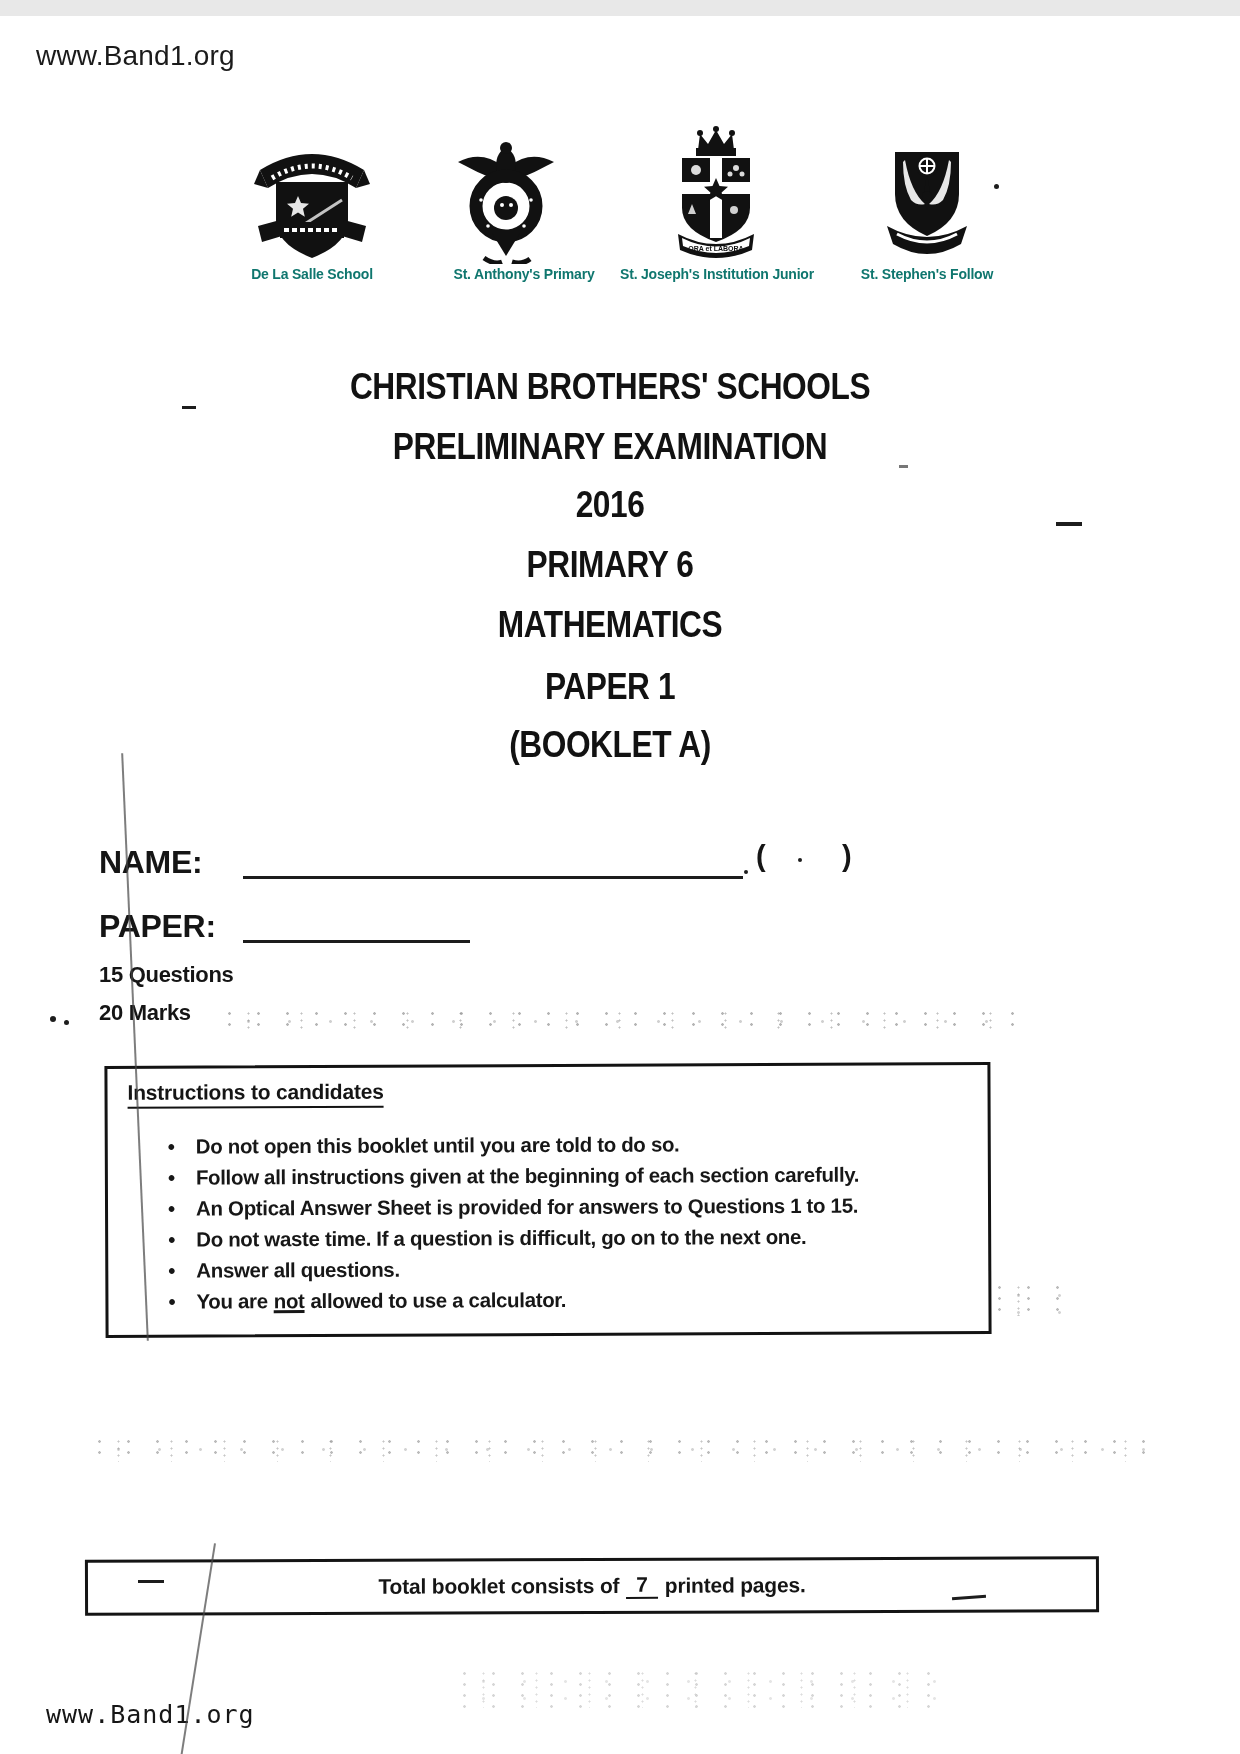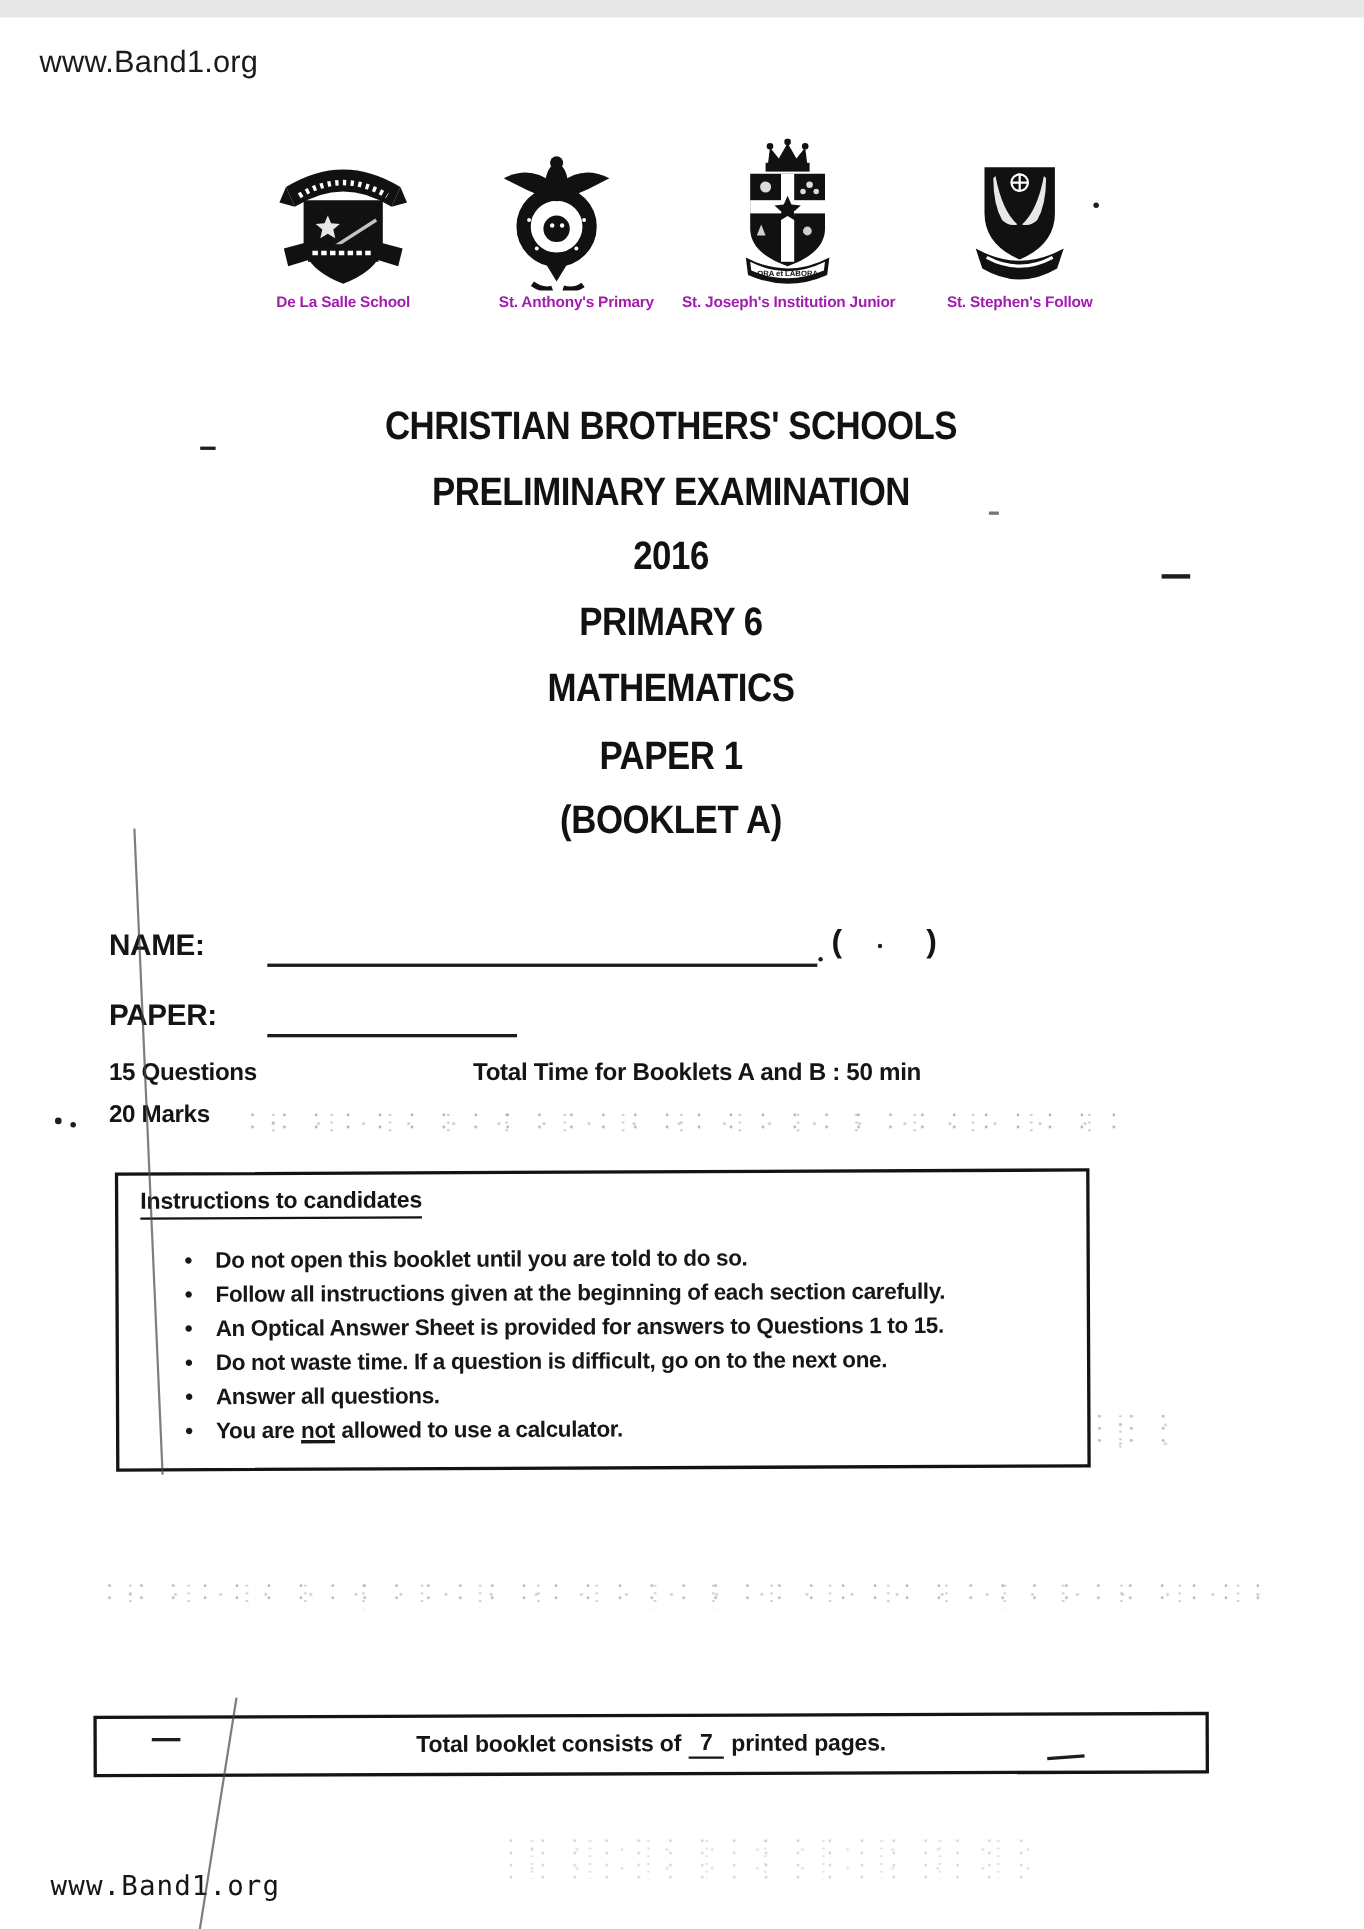--- a/index.html
+++ b/index.html
@@ -7,29 +7,29 @@
         font-family:"Liberation Sans",sans-serif;color:#151515;margin:16px auto;}
 
   
   .wm-top{position:absolute;left:36px;top:24px;font-size:28px;color:#1b1b1b;letter-spacing:.2px;}
   .wm-bottom{position:absolute;left:46px;top:1684px;font-size:25px;color:#161616;
              font-family:"DejaVu Sans Mono",monospace;letter-spacing:1px;}
 
   
   .crest{position:absolute;}
   .school-label{position:absolute;top:250px;transform:translateX(-50%);white-space:nowrap;
-                font-size:14px;font-weight:700;letter-spacing:-.2px;color:#a21caf;}
+                font-size:14px;font-weight:700;letter-spacing:-.2px;color:#0f766e;}
 
   
   .titleblock{position:absolute;left:280px;top:0;width:660px;}
   .tline{position:absolute;width:100%;text-align:center;font-weight:700;font-size:36px;
          letter-spacing:-.5px;transform:scaleX(.88);transform-origin:center;color:#121212;}
 
   
-  .lbl{position:absolute;font-size:27px;font-weight:700;letter-spacing:-.3px;}
+  .lbl{position:absolute;font-size:32px;font-weight:700;letter-spacing:-.3px;}
   .fill-line{position:absolute;border-bottom:3px solid #1c1c1c;height:28px;}
   .paren{position:absolute;font-size:29px;font-weight:700;}
 
   .sumtext{position:absolute;font-size:22px;font-weight:700;letter-spacing:-.3px;}
 
   
   .instr-box{position:absolute;left:105px;top:1048px;width:880px;height:266px;
              border:3px solid #131313;transform:rotate(-.25deg);}
   .instr-head{position:absolute;left:20px;top:12px;font-size:21px;font-weight:700;
               border-bottom:2.5px solid #131313;padding-bottom:2px;letter-spacing:-.2px;}
@@ -153,21 +153,20 @@
   <span class="lbl" style="left:99px;top:828px">NAME:</span>
   <div class="fill-line" style="left:243px;top:832px;width:500px"></div>
   <span class="paren" style="left:756px;top:824px">(</span>
   <span class="paren" style="left:842px;top:824px">)</span>
 
   <span class="lbl" style="left:99px;top:892px">PAPER:</span>
   <div class="fill-line" style="left:243px;top:896px;width:227px"></div>
 
   <span class="sumtext" style="left:99px;top:946px">15 Questions</span>
   <span class="sumtext" style="left:99px;top:984px">20 Marks</span>
-  <span class="sumtext" style="left:430px;top:946px">Total Time for Booklets A and B : 50 min</span>
 
   <div class="instr-box">
     <div class="instr-head">Instructions to candidates</div>
     <ul class="instr-list">
       <li>Do not open this booklet until you are told to do so.</li>
       <li>Follow all instructions given at the beginning of each section carefully.</li>
       <li>An Optical Answer Sheet is provided for answers to Questions 1 to 15.</li>
       <li>Do not waste time. If a question is difficult, go on to the next one.</li>
       <li>Answer all questions.</li>
       <li><span>You are</span><span class="em">not</span><span>allowed to use a calculator.</span></li>

